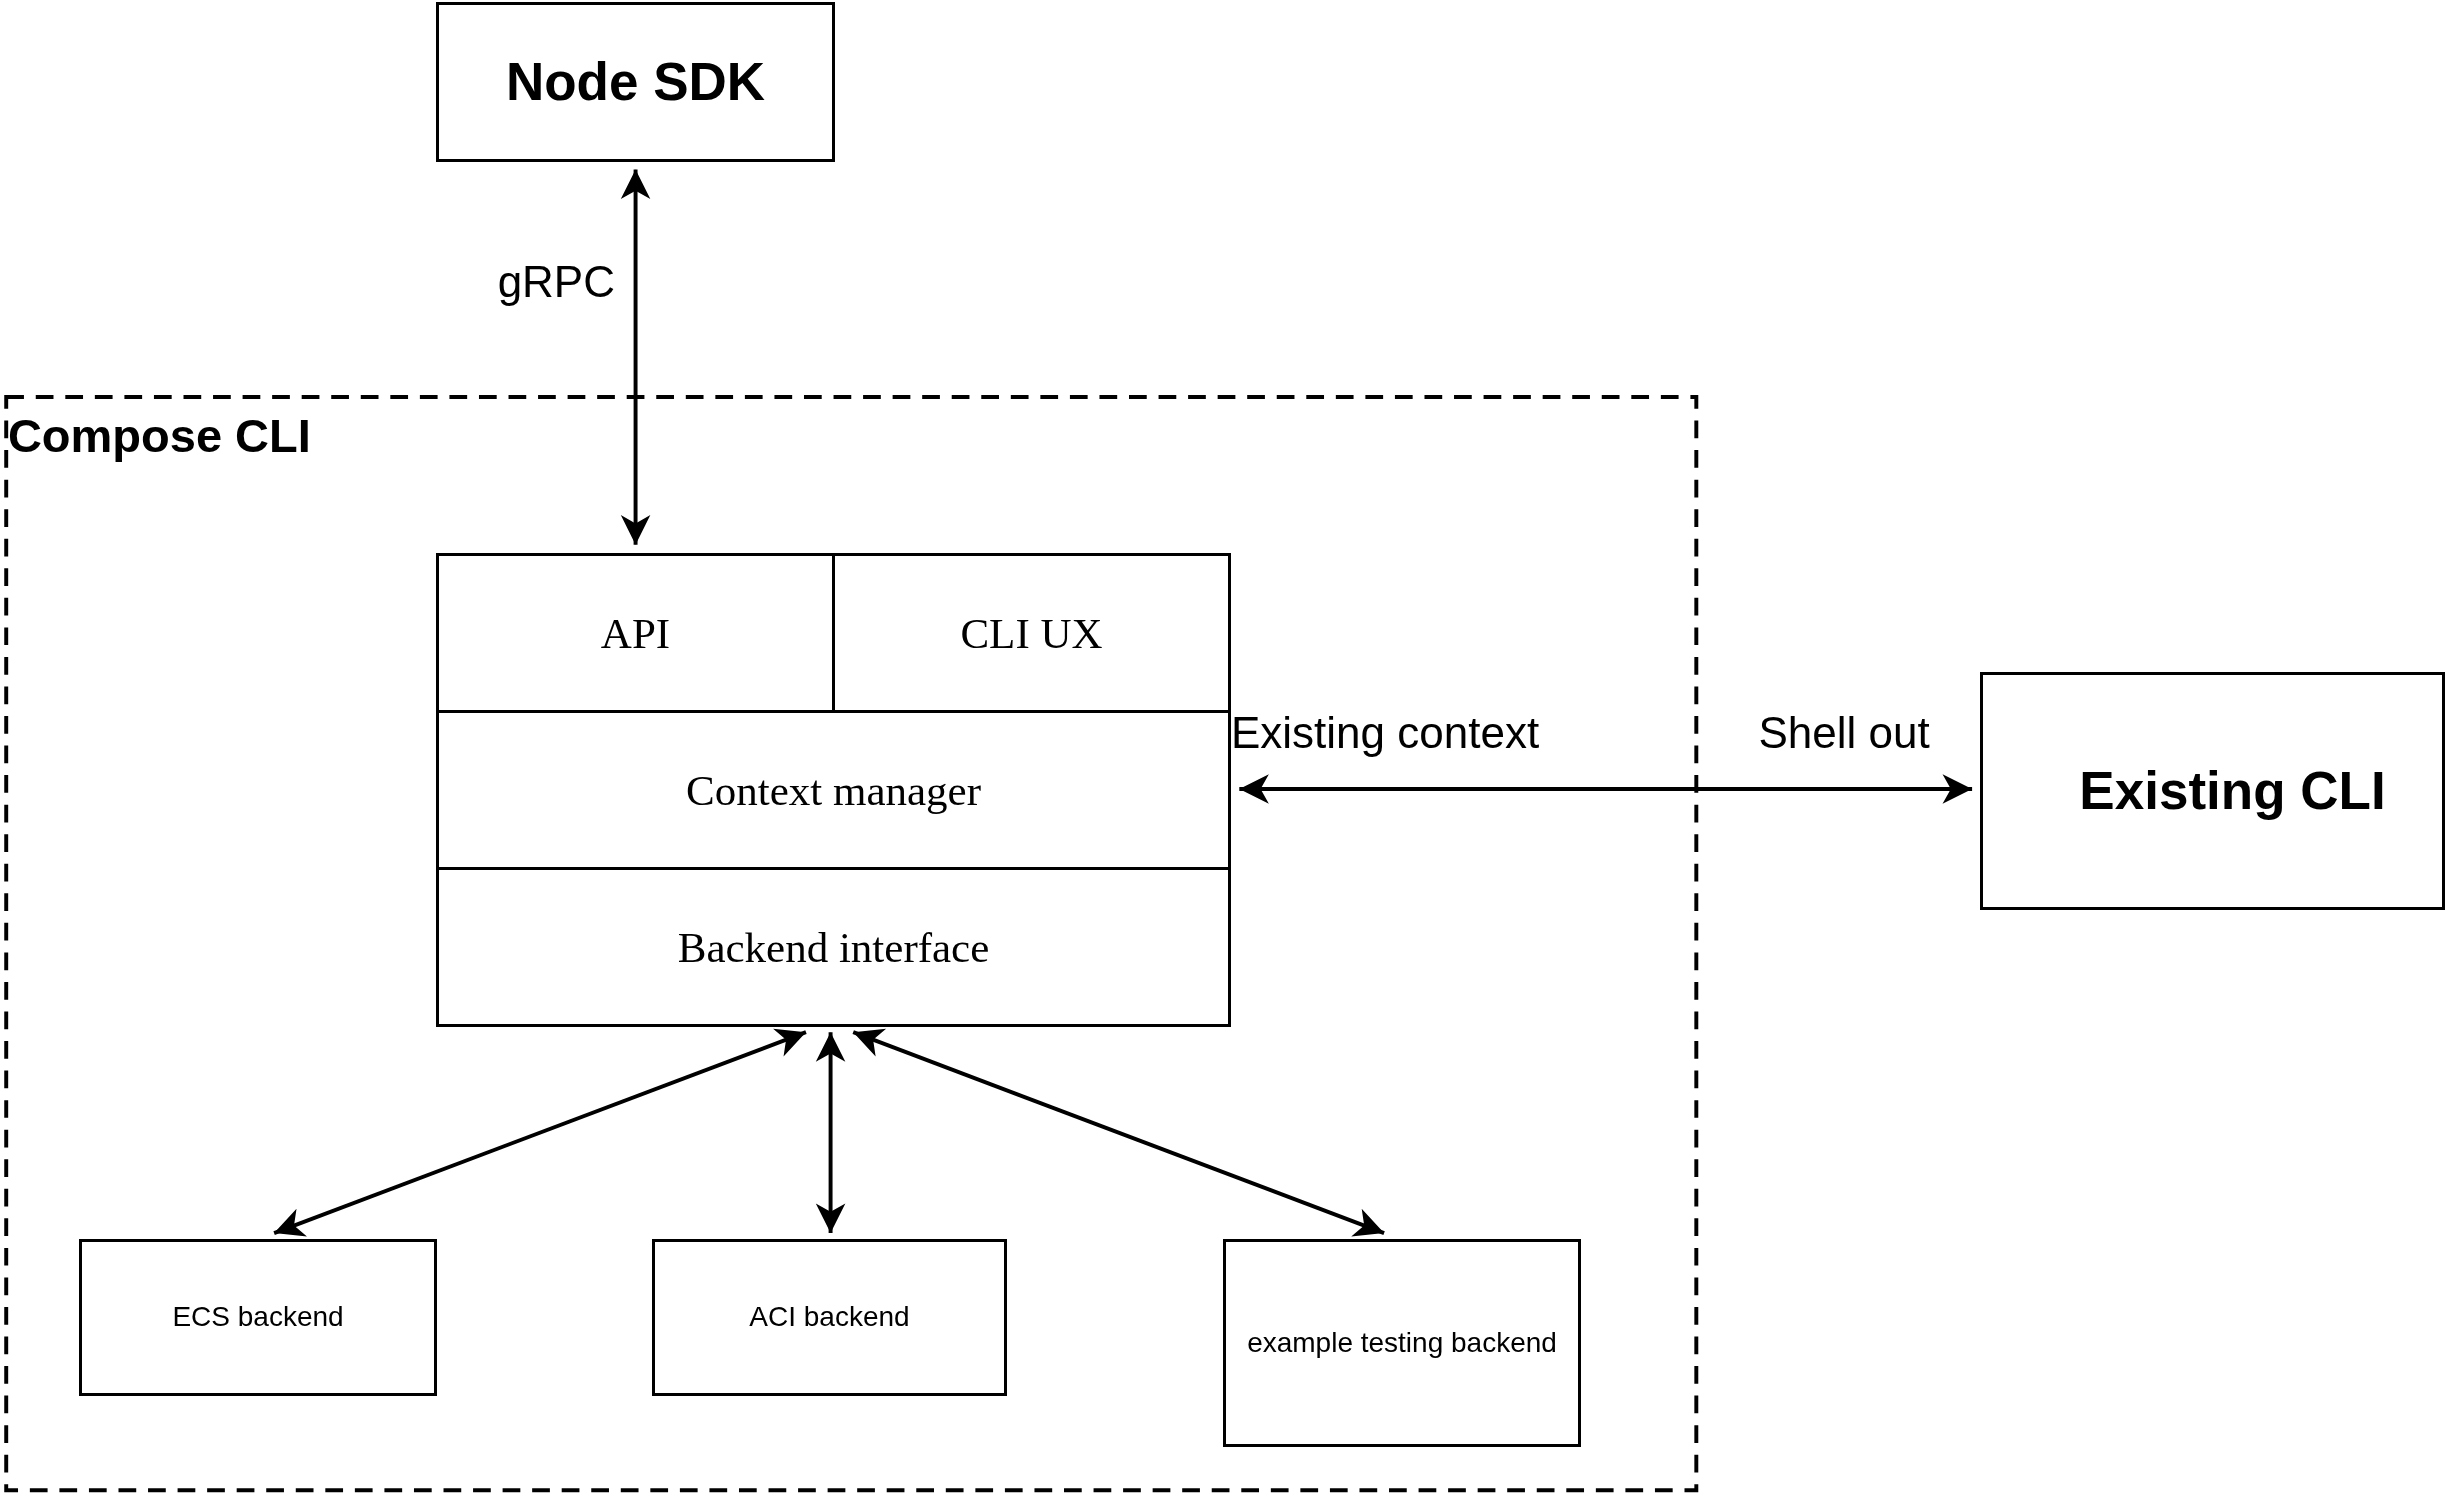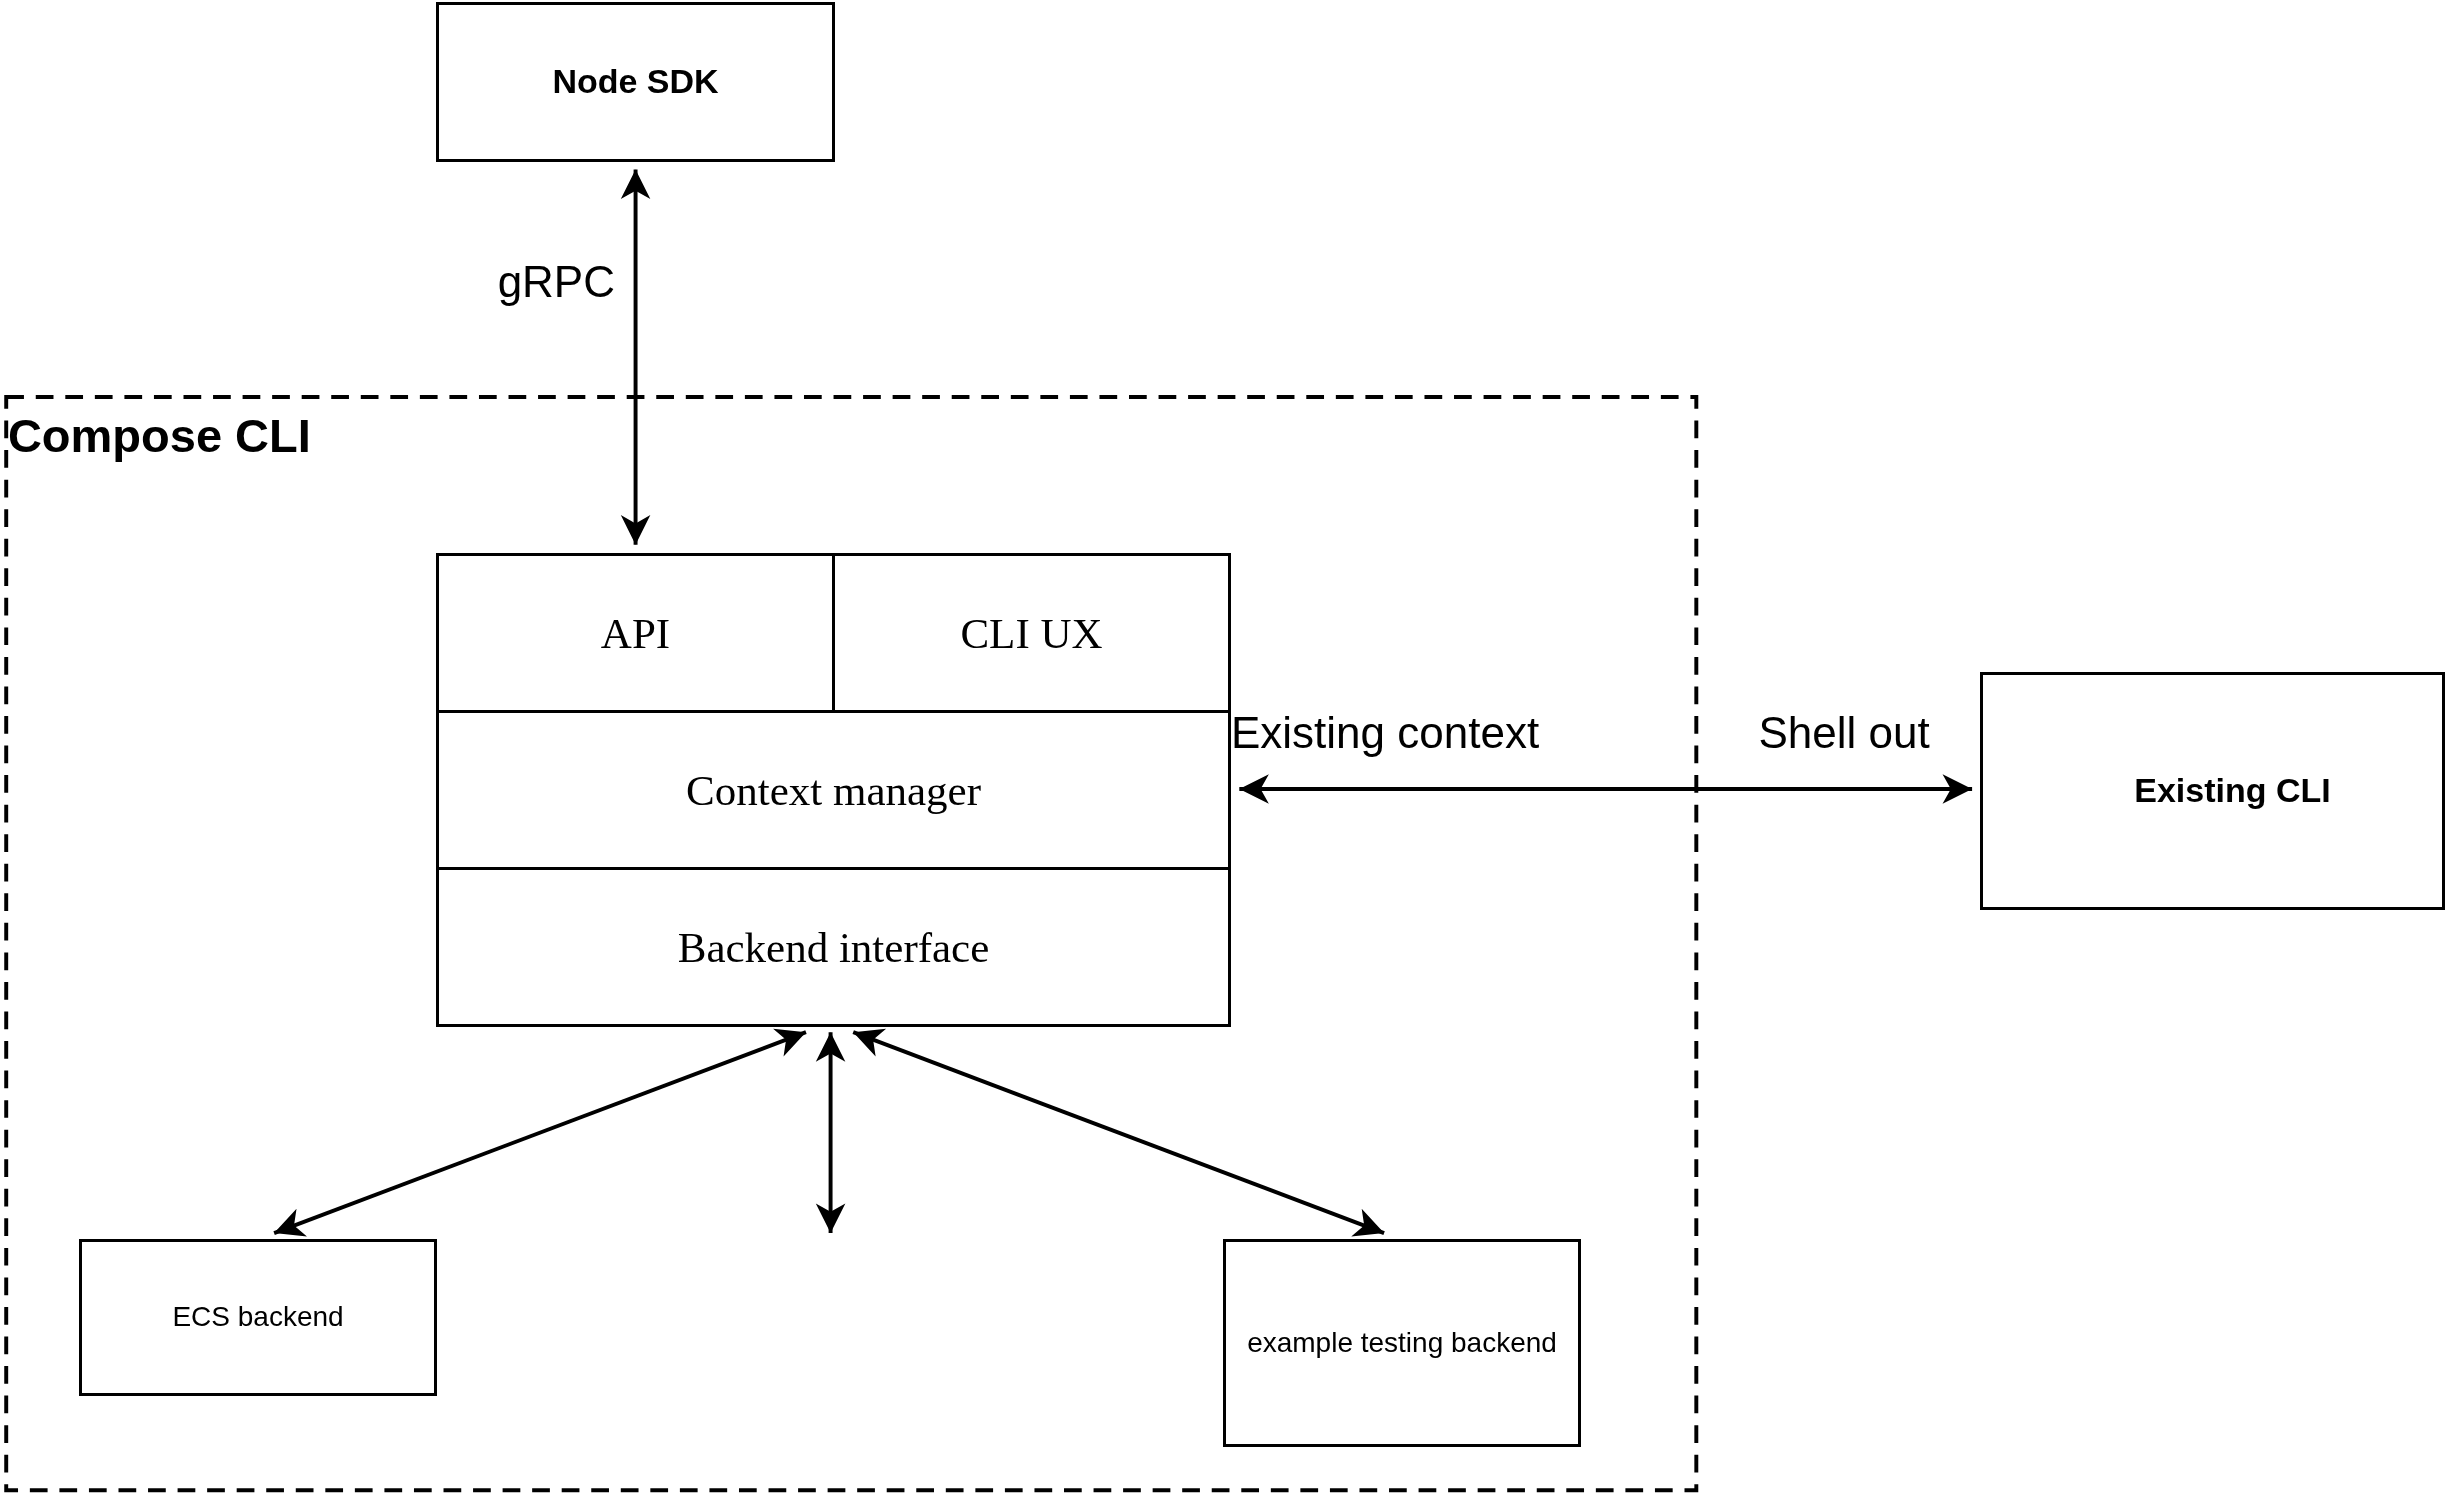--- a/index.html
+++ b/index.html
@@ -29,21 +29,21 @@
     background: #ffffff;
     border: 3.9px solid #000000;
     display: flex;
     align-items: center;
     justify-content: center;
     text-align: center;
     font-size: 28px;
     line-height: 1.15;
     box-sizing: border-box;
   }
-  .bold { font-weight: bold; font-size: 34px; }
+  .bold { font-weight: bold; font-size: 53px; }
 
   .node-sdk      { left: 436px;  top: 2px;    width: 399px; height: 160px; }
   .existing-cli  { left: 1980px; top: 672px;  width: 465px; height: 238px; padding-left: 40px; }
   .ecs-backend   { left: 79px;   top: 1239px; width: 358px; height: 157px; }
   .aci-backend   { left: 652px;  top: 1239px; width: 355px; height: 157px; }
   .example-backend { left: 1223px; top: 1239px; width: 358px; height: 208px; padding: 0 9.9px; }
 
   
   .stack {
     position: absolute;
@@ -131,20 +131,21 @@
       <div class="cell">API</div>
       <div class="cell">CLI UX</div>
     </div>
     <div class="row">Context manager</div>
     <div class="row">Backend interface</div>
   </div>
 
   <div class="box bold existing-cli">Existing CLI</div>
 
   <div class="box ecs-backend">ECS backend</div>
+  <div class="box aci-backend">ACI backend</div>
   <div class="box example-backend">example testing backend</div>
 
   <div class="edge-label grpc-label">gRPC</div>
   <div class="edge-label existing-context-label">Existing context</div>
   <div class="edge-label shell-out-label">Shell out</div>
 
 </div>
 
 
 </body></html>

